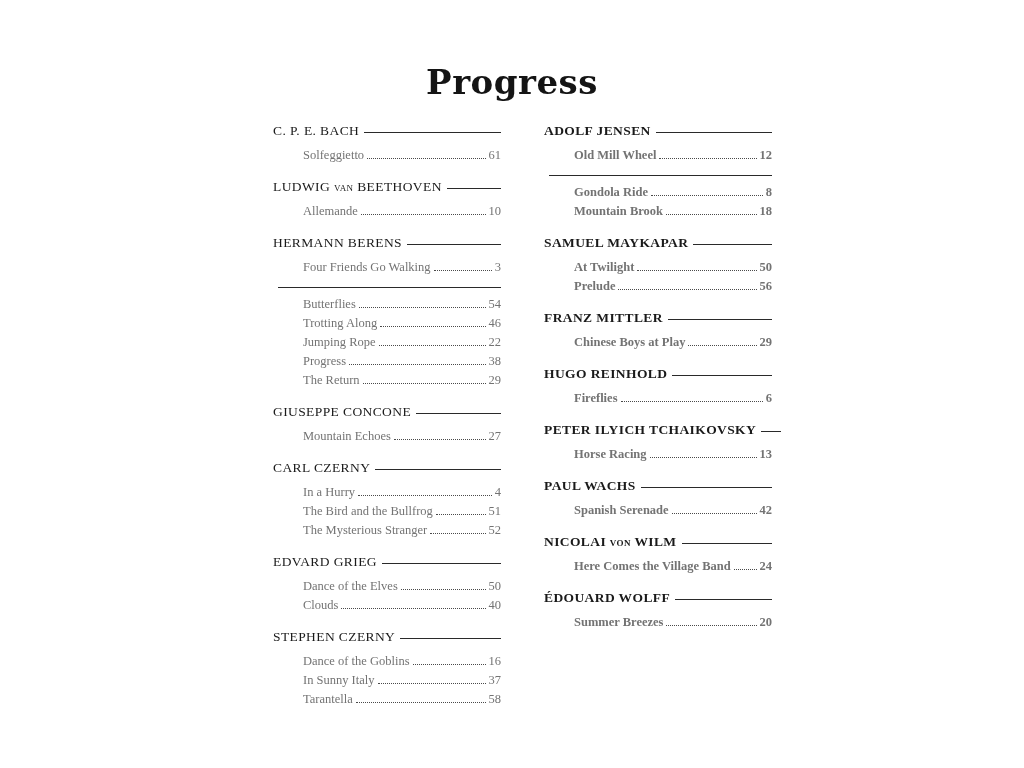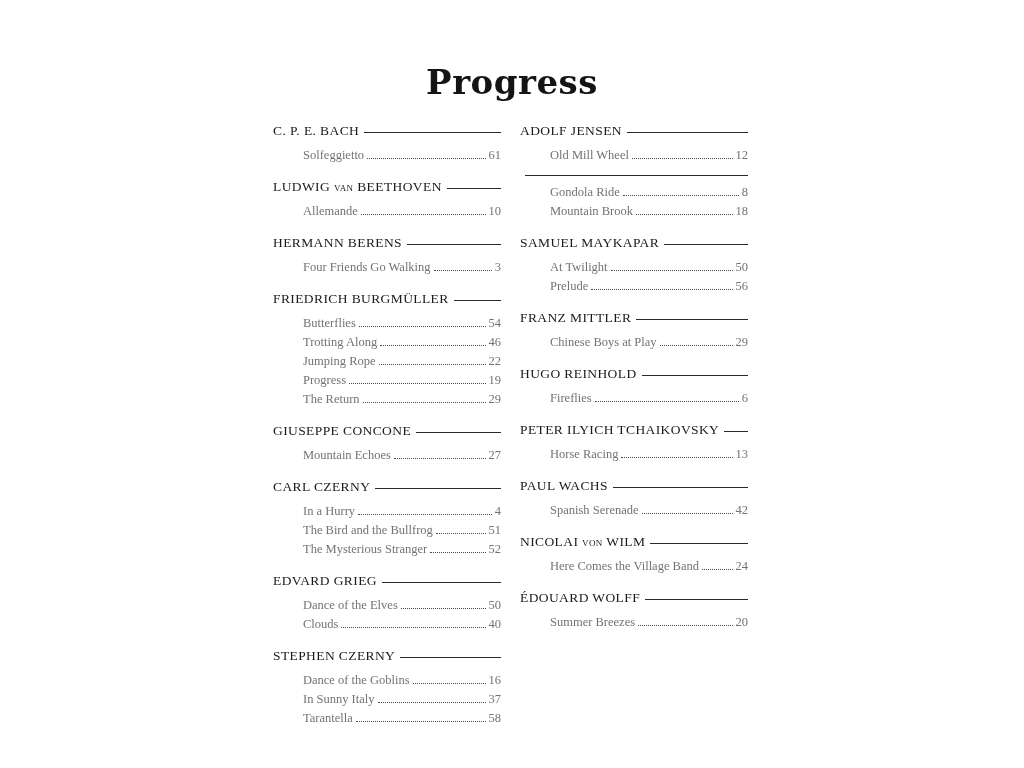--- a/index.html
+++ b/index.html
@@ -27,21 +27,21 @@
     font-size: 34px;
     letter-spacing: 0.5px;
     color: #141414;
   }
   .col {
     position: absolute;
     top: 121px;
     width: 228px;
   }
   .col-left  { left: 273px; }
-  .col-right { left: 520px; }
+  .col-right { left: 544px; font-weight: bold; }
 
   .section { margin-bottom: 12px; }
 
   .composer {
     display: flex;
     align-items: baseline;
     font-size: 13.5px;
     line-height: 20px;
     letter-spacing: 0.4px;
     color: #1a1a1a;
@@ -109,42 +109,41 @@
           <span class="rule"></span>
         </div>
         <div class="piece-row">
           <span class="title">Four Friends Go Walking</span>
           <span class="leader"></span>
           <span class="pg">3</span>
         </div>
       </div>
       <div class="section">
         <div class="composer">
-          <span class="name">FRIEDRICH BURGMÜLLER</span>
           <span class="rule"></span>
         </div>
         <div class="piece-row">
           <span class="title">Butterflies</span>
           <span class="leader"></span>
           <span class="pg">54</span>
         </div>
         <div class="piece-row">
           <span class="title">Trotting Along</span>
           <span class="leader"></span>
           <span class="pg">46</span>
         </div>
         <div class="piece-row">
           <span class="title">Jumping Rope</span>
           <span class="leader"></span>
           <span class="pg">22</span>
         </div>
         <div class="piece-row">
           <span class="title">Progress</span>
           <span class="leader"></span>
-          <span class="pg">19</span>
+          <span class="pg">38</span>
         </div>
         <div class="piece-row">
           <span class="title">The Return</span>
           <span class="leader"></span>
           <span class="pg">29</span>
         </div>
       </div>
       <div class="section">
         <div class="composer">
           <span class="name">GIUSEPPE CONCONE</span>

